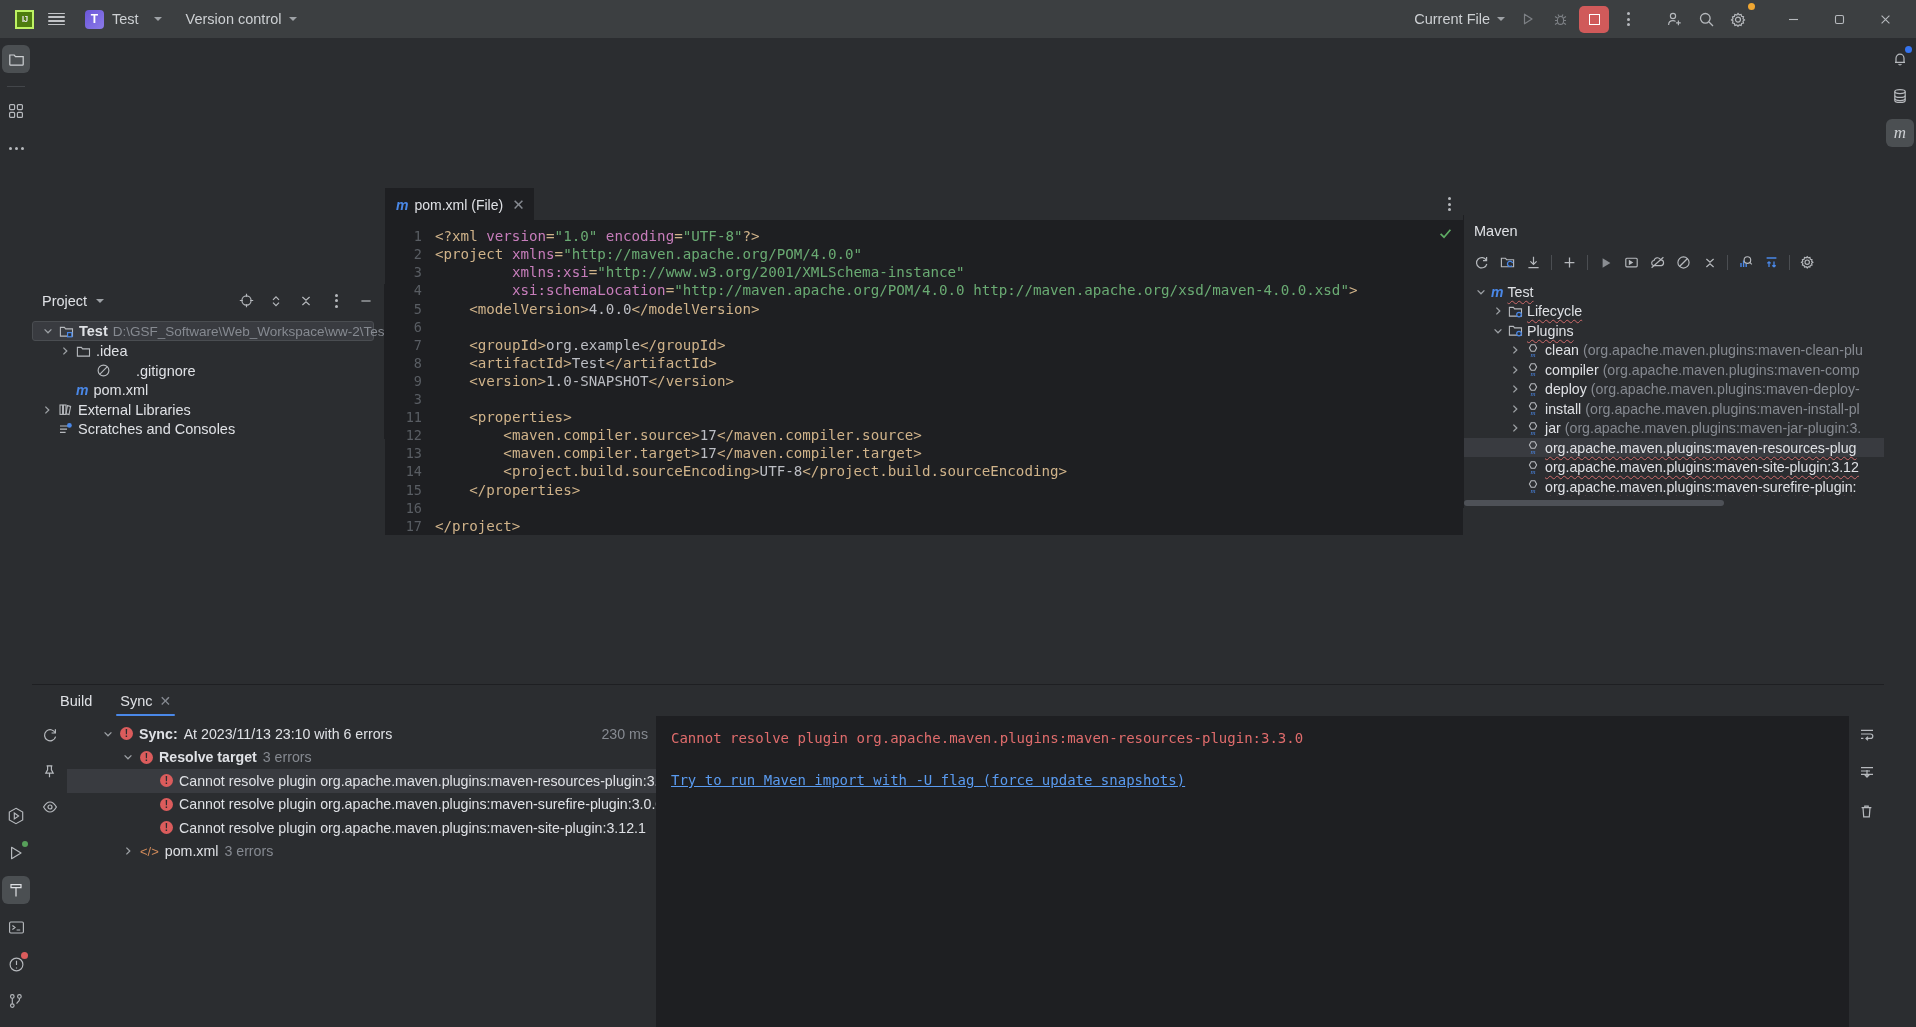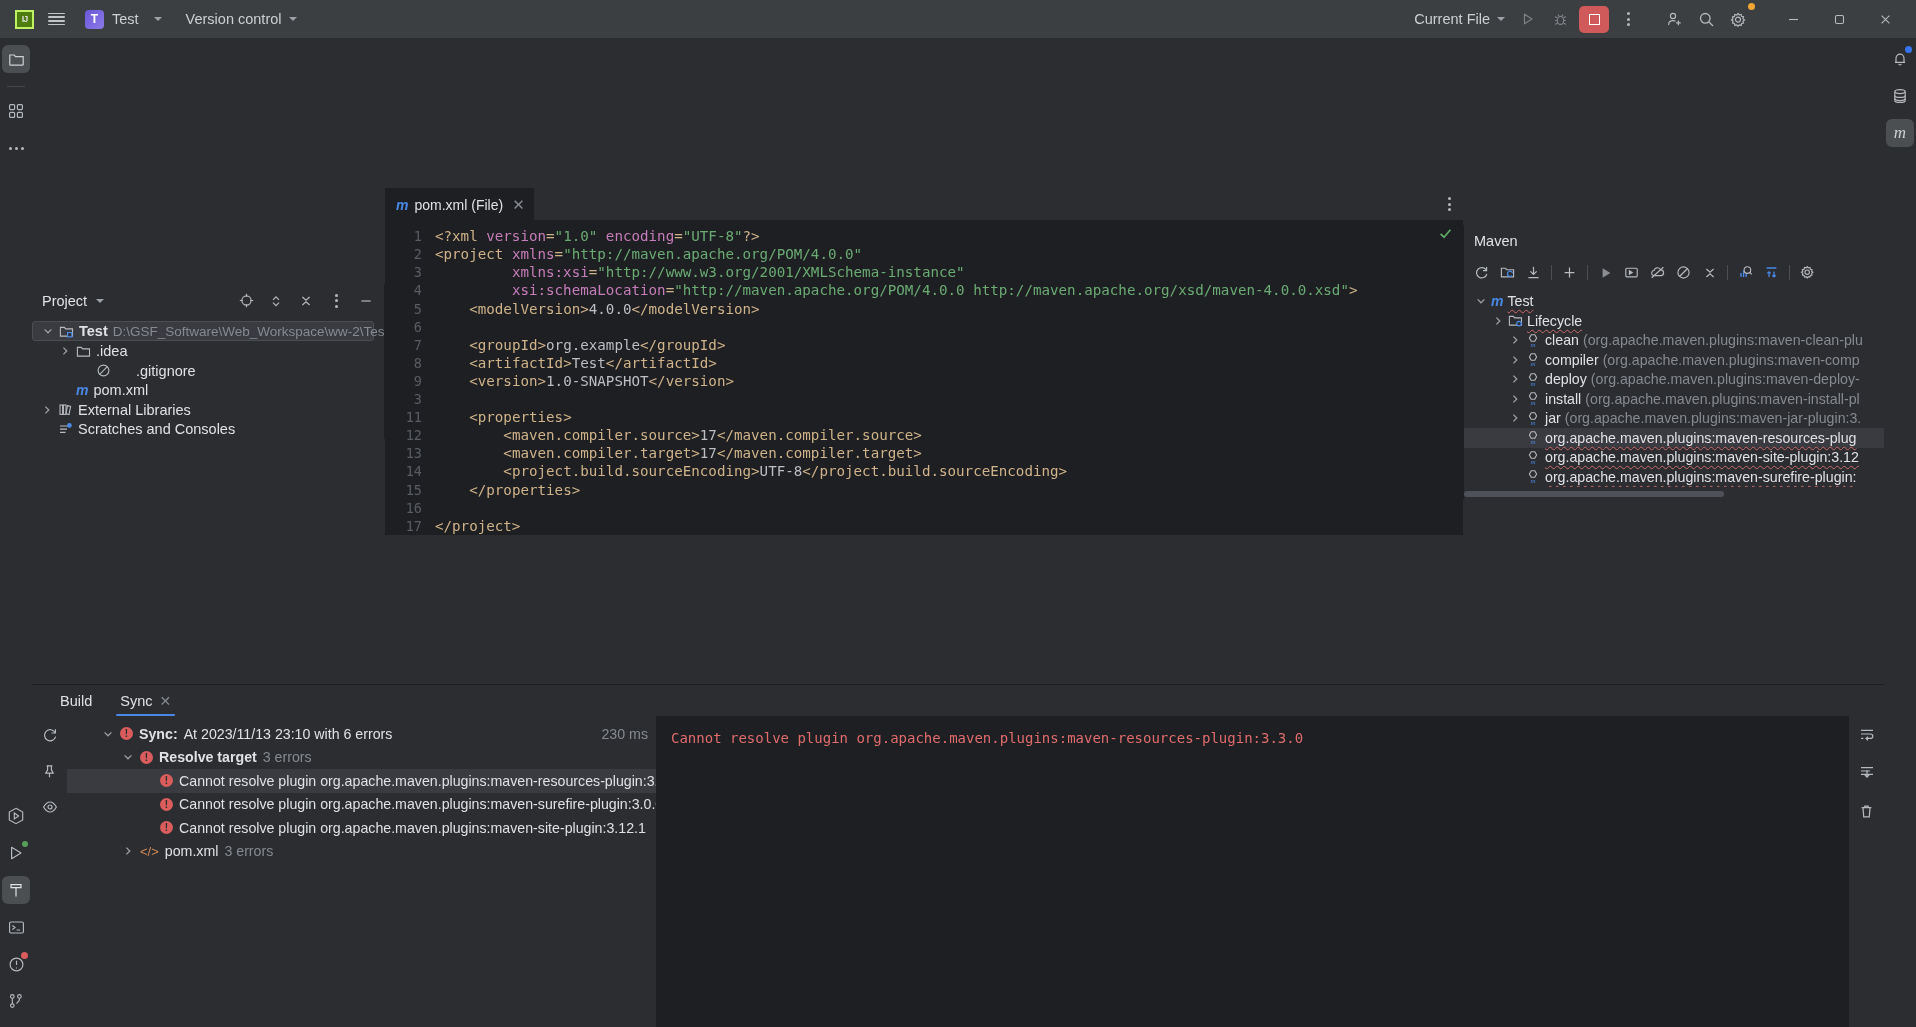--- a/index.html
+++ b/index.html
@@ -547,20 +547,34 @@
                 </svg>
               </span>
               <span style="display:flex;align-items:center;">
                 <svg width="15" height="15" viewBox="0 0 15 15" fill="none">
                   <path d="M1.4 3.4 h4 l1.2 1.5 h6.9 v7.2 H1.4 z" stroke="#b6b9bd" stroke-width="1.1"></path>
                   <circle cx="11" cy="10.6" r="2.3" fill="#2b2d30" stroke="#4a88e8" stroke-width="1.2"></circle>
                 </svg>
               </span>
               <span class="mname squig">Lifecycle</span>
             </div>
+            <div class="mrow" style="padding-left: 27px;">
+              <span class="arrow">
+                <svg width="12" height="12" viewBox="0 0 12 12" stroke="#9ea2a6" stroke-width="1.25" fill="none">
+                  <path d="M2.6 4.4 L6 7.8 L9.4 4.4"></path>
+                </svg>
+              </span>
+              <span style="display:flex;align-items:center;">
+                <svg width="15" height="15" viewBox="0 0 15 15" fill="none">
+                  <path d="M1.4 3.4 h4 l1.2 1.5 h6.9 v7.2 H1.4 z" stroke="#b6b9bd" stroke-width="1.1"></path>
+                  <circle cx="11" cy="10.6" r="2.3" fill="#2b2d30" stroke="#4a88e8" stroke-width="1.2"></circle>
+                </svg>
+              </span>
+              <span class="mname squig">Plugins</span>
+            </div>
             <div class="mrow" style="padding-left: 44px;">
               <span class="arrow">
                 <svg width="12" height="12" viewBox="0 0 12 12" stroke="#9ea2a6" stroke-width="1.25" fill="none">
                   <path d="M4.4 2.6 L7.8 6 L4.4 9.4"></path>
                 </svg>
               </span>
               <span style="display:flex;align-items:center;">
                 <svg width="16" height="15" viewBox="0 0 16 15" fill="none">
                   <path d="M6.2 1.8 L9.8 1.8 L11.6 5 L9.8 8.2 L6.2 8.2 L4.4 5 z" stroke="#b6b9bd" stroke-width="1.1"></path>
                   <text x="8" y="14" font-size="7" fill="#4a88e8" font-style="italic" text-anchor="middle" font-family="serif">m</text>
@@ -741,20 +755,21 @@
                 </svg>
               </span>
               <span style="color:#d08a5a;font-size:13px;">&lt;/&gt;</span>
               <span>pom.xml</span>
               <span class="bdim">3 errors</span>
             </div>
           </div>
         <div id="bconsole" class="mono">
           <div class="c-err">Cannot resolve plugin org.apache.maven.plugins:maven-resources-plugin:3.3.0</div>
           <div style="height:21px;"></div>
+          <div class="c-link" style="display:inline-block;">Try to run Maven import with -U flag (force update snapshots)</div>
         </div>
         <div class="brightbar">
           <span class="bs-ic">
             <svg width="16" height="16" viewBox="0 0 16 16" stroke="#b6b9bd" stroke-width="1.2" fill="none">
                 <path d="M2 3.4 h12 M2 7 h9.6 a2.2 2.2 0 0 1 0 4.4 H7 M9 9.6 L7 11.4 L9 13.2 M2 11.4 h2.4"></path>
               </svg>
           </span>
           <span class="bs-ic">
             <svg width="16" height="16" viewBox="0 0 16 16" stroke="#b6b9bd" stroke-width="1.2" fill="none">
                 <path d="M2 2.6 h12 M2 6 h9 M2 9.4 h12 M8 5 v7 M5.6 9.6 L8 12.2 L10.4 9.6"></path>

